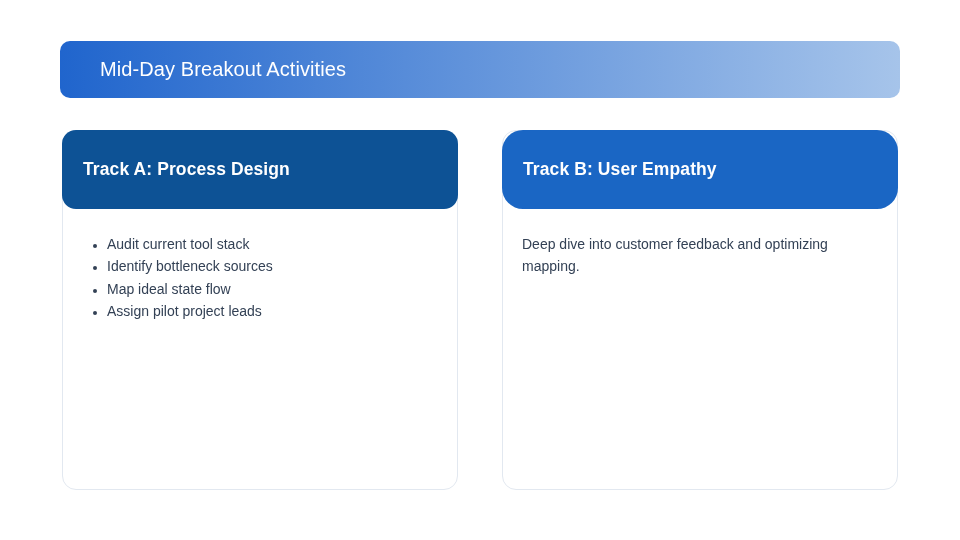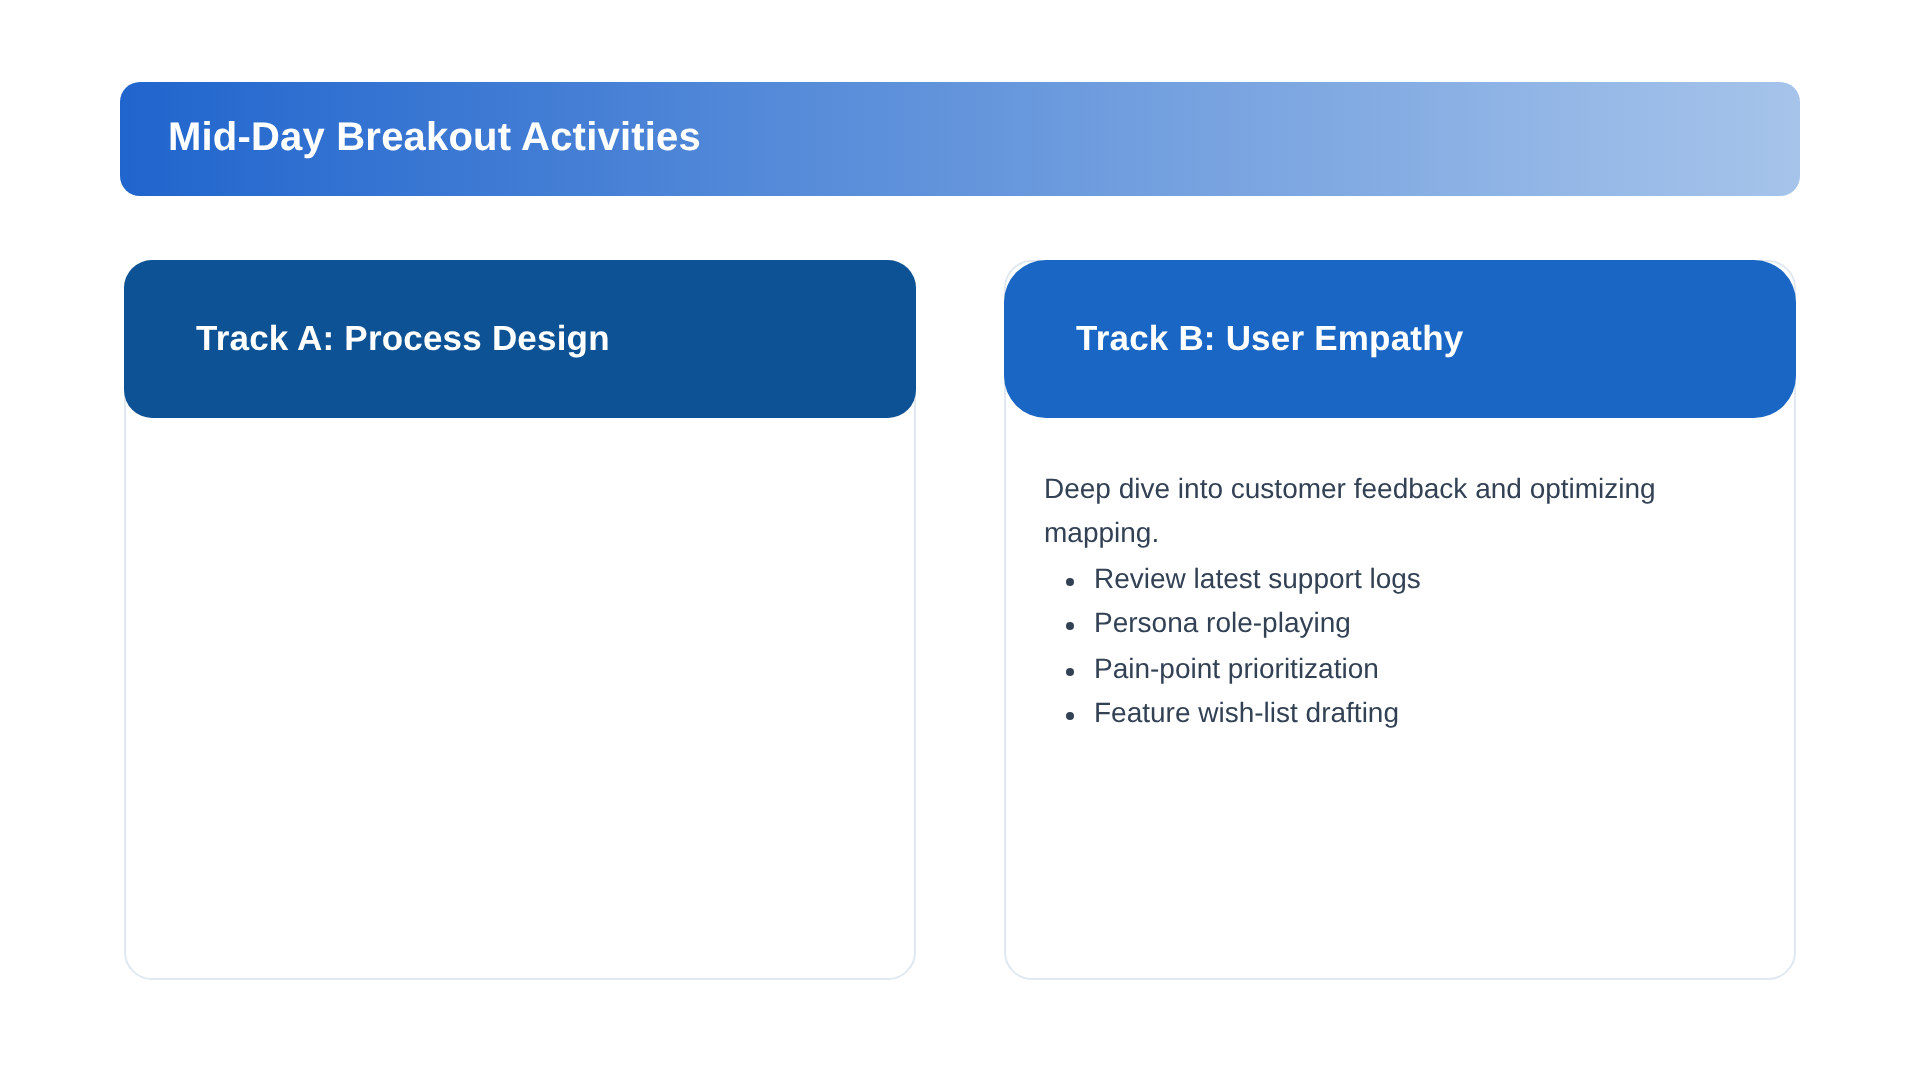--- a/index.html
+++ b/index.html
@@ -22,24 +22,24 @@
     top: 41px;
     width: 840px;
     height: 57px;
     border-radius: 10px;
     display: flex;
     align-items: center;
     
     background: #2065cd;
   }
   .banner h1 {
-    margin: 0;
+    margin: 16px;
     padding-left: 24px;
     font-size: 20px;
-    font-weight: 700;
+    font-weight: 400;
     color: #ffffff;
     letter-spacing: 0.1px;
   }
   
   .card {
     position: absolute;
     top: 130px;
     width: 396px;
     height: 360px;
     background: #ffffff;
@@ -54,21 +54,21 @@
     top: -1px;
     left: -1px;
     width: 396px;
     height: 79px;
     border-radius: 14px;
     display: flex;
     align-items: center;
     box-sizing: border-box;
   }
   .card-header h2 {
-    margin: 15px;
+    margin: 0;
     padding-left: 21px;
     font-size: 17.5px;
     font-weight: 700;
     color: #ffffff;
     letter-spacing: 0.1px;
   }
   .card-body {
     position: absolute;
     top: 78px;
     left: 0;
@@ -101,31 +101,31 @@
 
   <header class="banner" style="background: linear-gradient(90deg, rgb(32, 101, 205), rgb(166, 196, 234));">
     <h1 style="color: rgb(255, 255, 255);">Mid-Day Breakout Activities</h1>
   </header>
 
   <section class="card card-a">
     <div class="card-header" style="background-color: rgb(13, 82, 149);">
       <h2>Track A: Process Design</h2>
     </div>
     <div class="card-body">
+      <ul>
+          <li>Audit current tool stack</li>
+          <li>Identify bottleneck sources</li>
+          <li>Map ideal state flow</li>
+          <li>Assign pilot project leads</li>
+        </ul>
     </div>
   </section>
 
   <section class="card card-b">
     <div class="card-header" style="background-color: rgb(26, 102, 196); border-radius: 21px;">
       <h2>Track B: User Empathy</h2>
     </div>
     <div class="card-body">
       <p>Deep dive into customer feedback and optimizing mapping.</p>
-      <ul>
-          <li>Review latest support logs</li>
-          <li>Persona role-playing</li>
-          <li>Pain-point prioritization</li>
-          <li>Feature wish-list drafting</li>
-        </ul>
     </div>
   </section>
 
 </div>
 
 </body></html>

